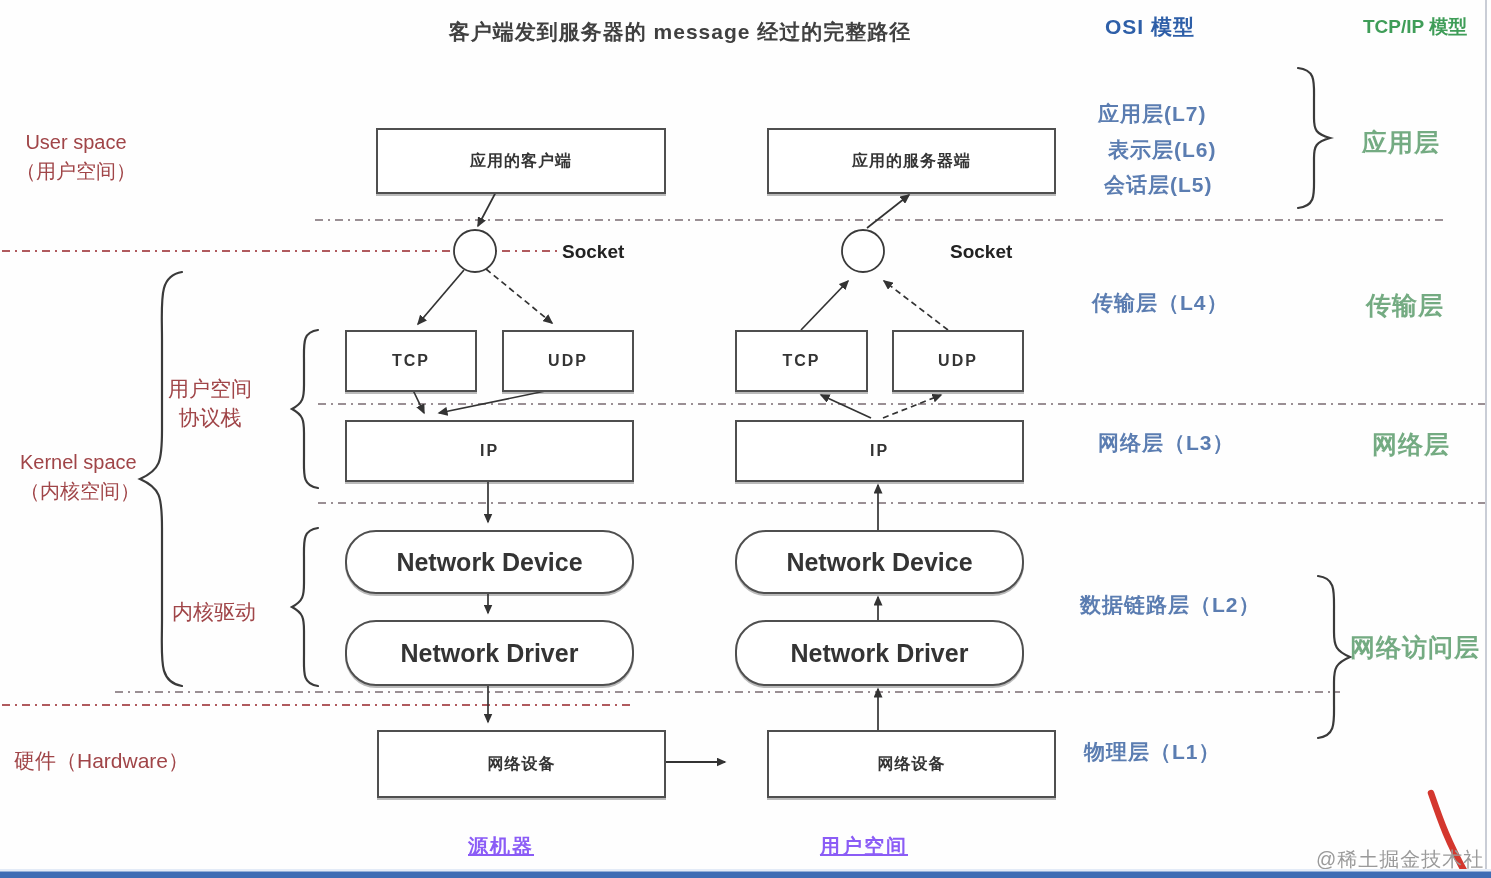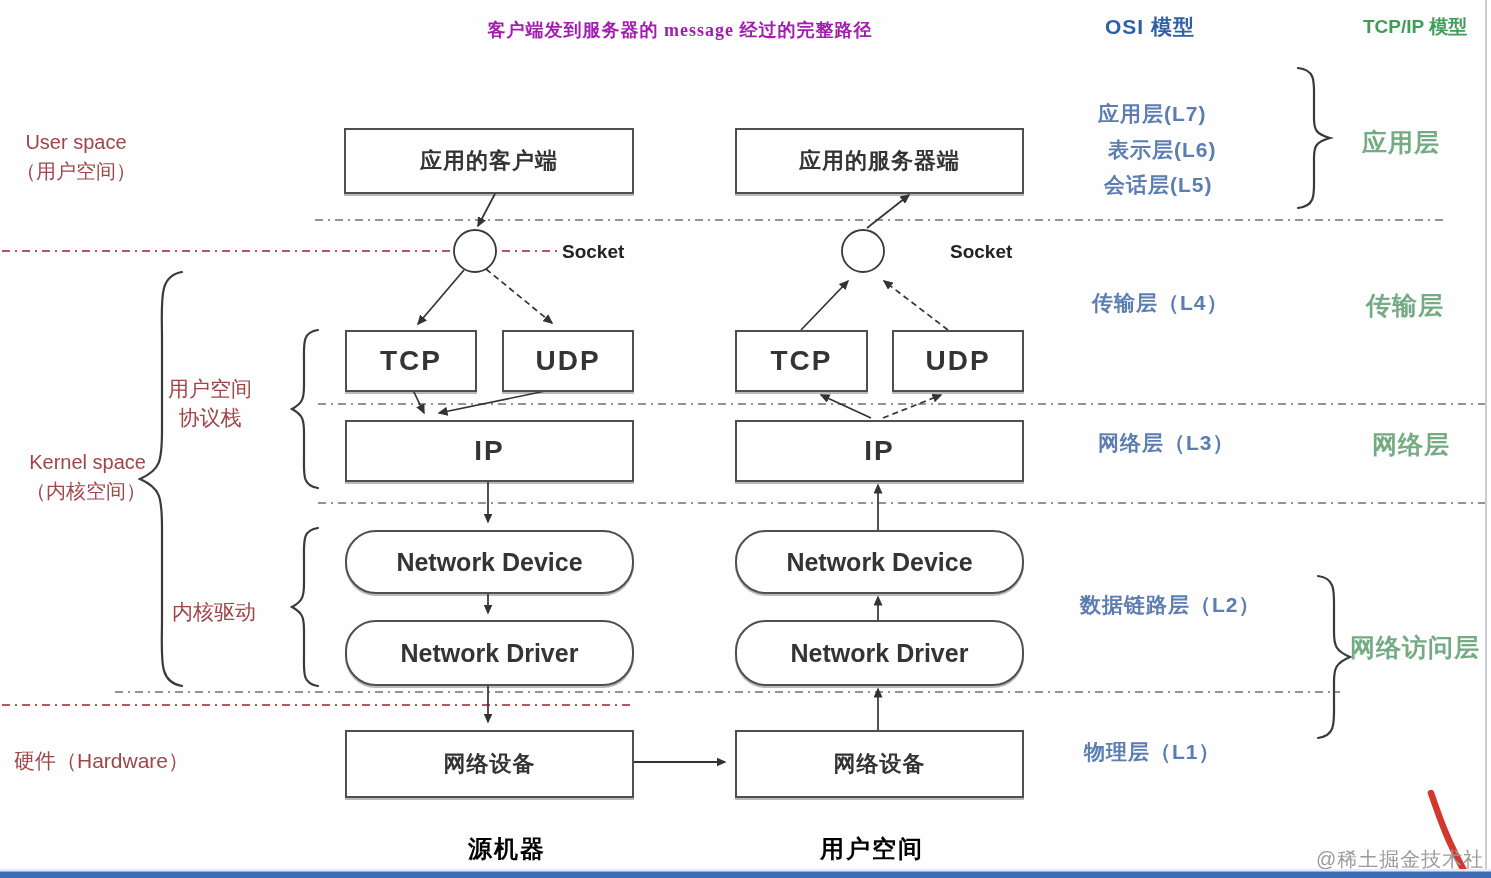--- a/index.html
+++ b/index.html
@@ -7,28 +7,28 @@
     position:relative;width:1491px;height:878px;background:#fefefe;
     font-family:"Liberation Sans","DejaVu Sans",sans-serif;overflow:hidden;
   }
   .abs{position:absolute;}
   .box{
     position:absolute;background:#ffffff;border:2px solid #4f4f4f;
     box-shadow:0 2px 0 rgba(60,60,60,.35);
     display:flex;align-items:center;justify-content:center;
     color:#343434;font-weight:bold;letter-spacing:1px;
   }
-  .cn-box{font-size:22px;}
-  .proto-box{font-size:28px;letter-spacing:2px;}
+  .cn-box{font-size:16px;margin-left:32px;}
+  .proto-box{font-size:16px;letter-spacing:2px;}
   .en-box{font-size:25px;letter-spacing:0;border-radius:31px;}
   .red-label{color:#a04548;font-weight:normal;line-height:29px;}
   .osi-label{color:#5b7db1;font-size:21px;font-weight:bold;letter-spacing:1px;}
   .green-label{color:#74ab82;font-size:25px;font-weight:bold;letter-spacing:1px;}
-  .title{font-size:18px;font-weight:bold;color:#a21caf;letter-spacing:1px;font-family:Liberation Serif, serif;}
-  .caption{font-size:24px;font-weight:bold;color:#000000;letter-spacing:2px;}
+  .title{font-size:21px;font-weight:bold;color:#404040;letter-spacing:1px;}
+  .caption{font-size:20px;font-weight:bold;color:#8b5cf6;letter-spacing:2px;text-decoration:underline;}
   .socket-label{font-size:19px;font-weight:bold;color:#222;}
   .watermark{font-size:20px;color:#9a9a9a;letter-spacing:1px;}
   #bottom-bar{
     position:absolute;left:0;right:0;bottom:0;height:9px;
     background:linear-gradient(#e3ebf7 0%,#e3ebf7 22%,#3e6cb4 34%,#3e6cb4 100%);
   }
 </style>
 </head>
 <body>
 
@@ -89,21 +89,21 @@
   </svg>
 
   <div class="abs title" style="left:400px;top:18px;width:560px;text-align:center">客户端发到服务器的 message 经过的完整路径</div>
   <div class="abs" style="left:1105px;top:13px;font-size:21px;font-weight:bold;color:#2e5fa8;letter-spacing:1px">OSI 模型</div>
   <div class="abs" style="left:1363px;top:14px;font-size:19px;font-weight:bold;color:#3f9d58">TCP/IP 模型</div>
 
   <div class="abs red-label" style="left:6px;top:128px;width:140px;text-align:center;font-size:20px">
     <div>User space</div>
     <div>（用户空间）</div>
   </div>
-  <div class="abs red-label" style="left:2px;top:448px;width:144px;text-align:right;font-size:20px">
+  <div class="abs red-label" style="left:20px;top:448px;width:144px;text-align:left;font-size:20px">
     <div>Kernel space</div>
     <div>（内核空间）</div>
   </div>
   <div class="abs red-label" style="left:158px;top:374px;width:104px;text-align:center;font-size:21px">
     <div>用户空间</div>
     <div>协议栈</div>
   </div>
   <div class="abs red-label" style="left:172px;top:597px;font-size:21px">内核驱动</div>
   <div class="abs red-label" style="left:14px;top:746px;font-size:21px">硬件（Hardware）</div>
 

